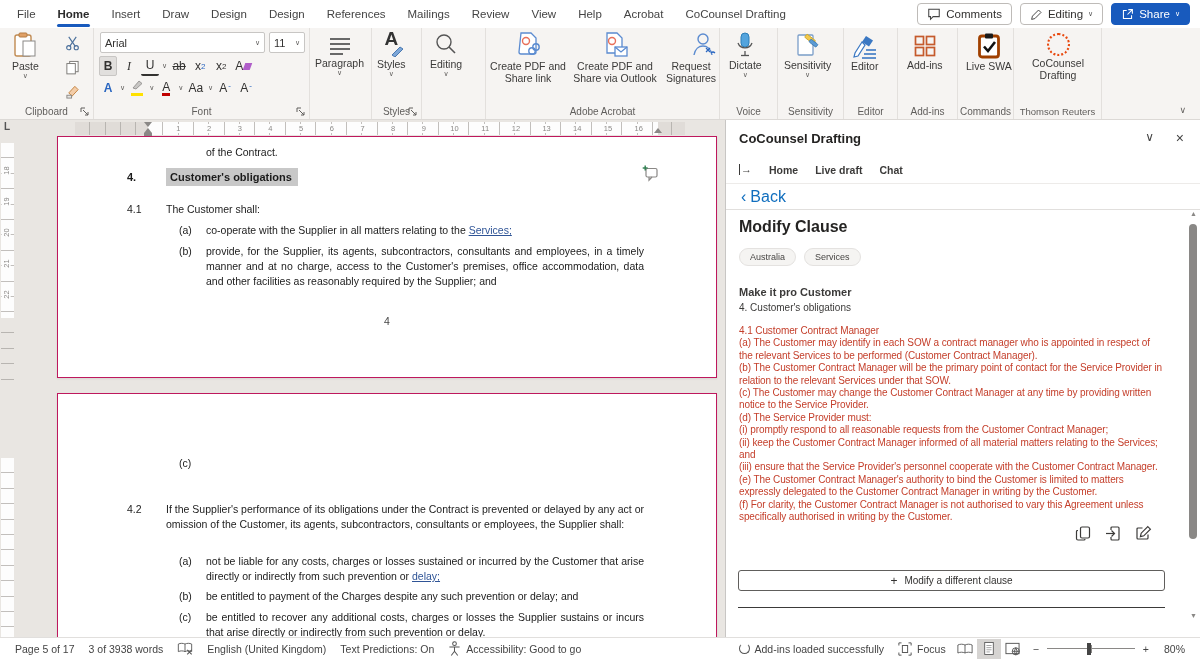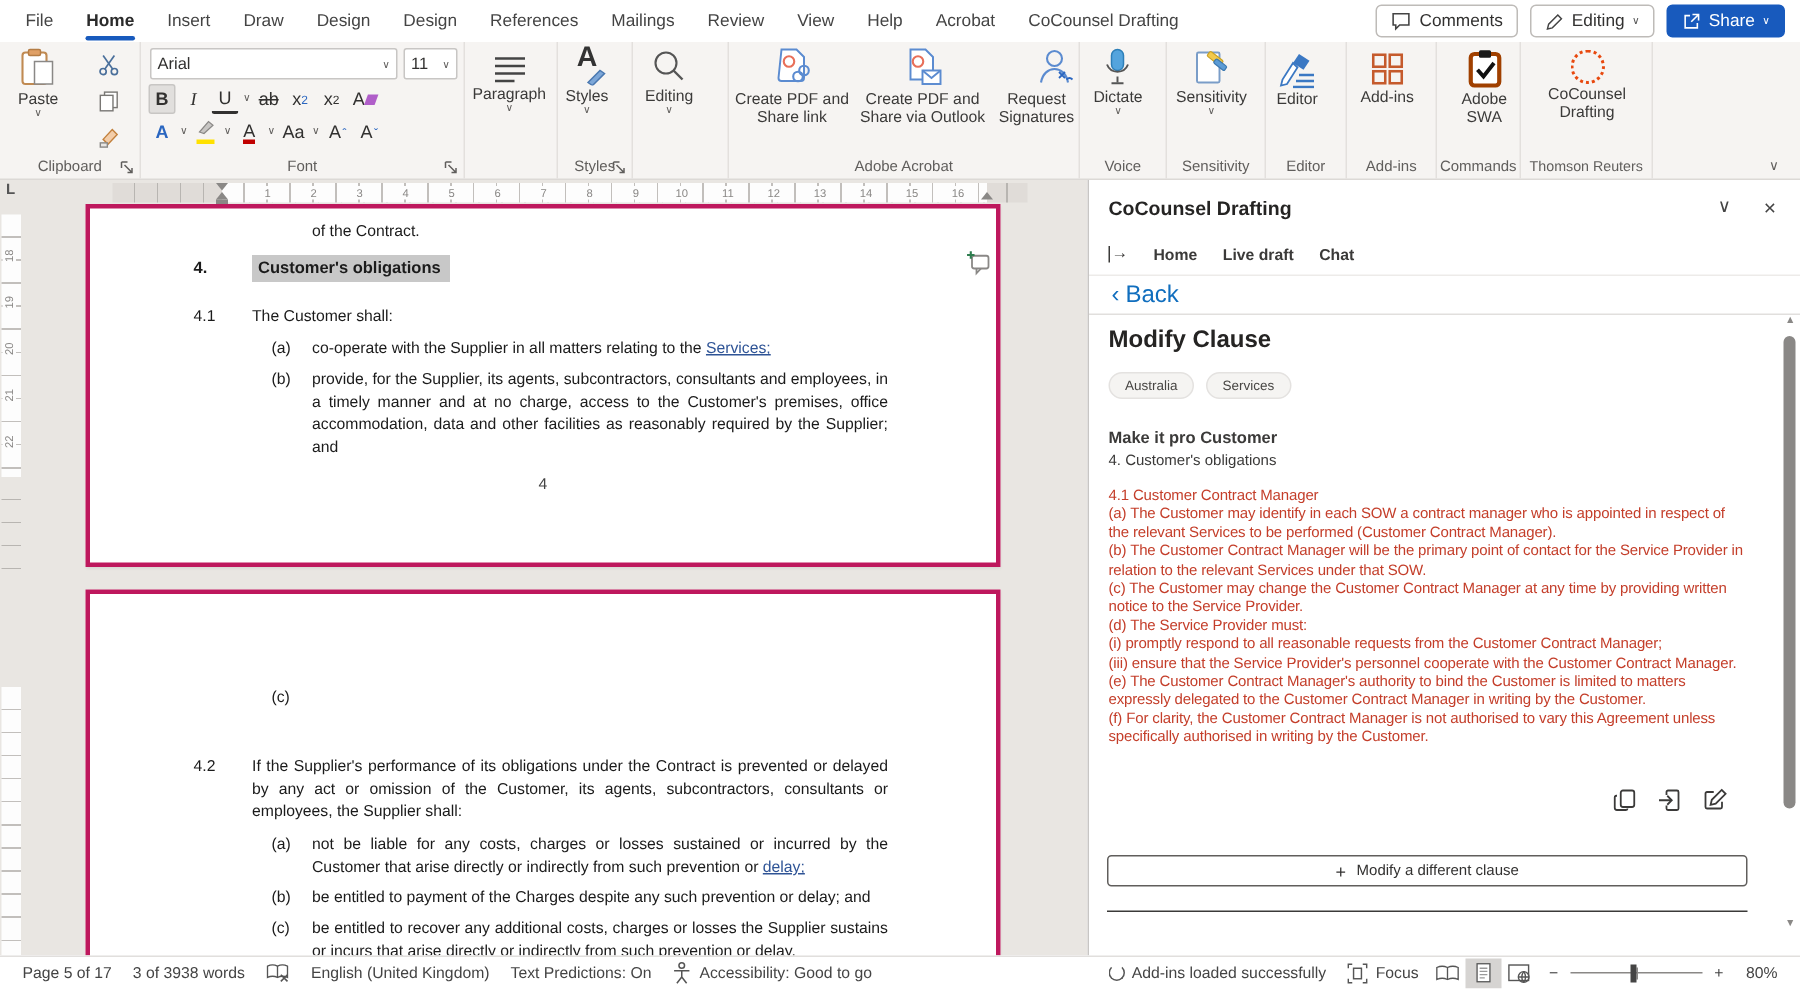--- a/index.html
+++ b/index.html
@@ -54,21 +54,21 @@
   .ind-tri-dn { position:absolute; width:0; height:0; border-left:4px solid transparent; border-right:4px solid transparent; border-top:5px solid #8a8886; cursor:pointer; }
   .ind-box { position:absolute; width:8px; height:3px; background:#8a8886; cursor:pointer; }
   .vruler { position:absolute; left:0; top:16px; width:16px; height:501px; }
   .vband { position:absolute; left:1px; width:13px; background:#fdfdfd;
            background-image:repeating-linear-gradient(to bottom, transparent 0 14.4px, #c2bfbc 14.4px 15.4px); }
   .vticks { position:absolute; left:1px; width:13px; background-image:repeating-linear-gradient(to bottom, transparent 0 14.4px, #b8b5b1 14.4px 15.4px); }
   .vnums { position:absolute; left:0; top:19px; width:13px; display:flex; flex-direction:column; }
   .vrn { height:30.9px; display:flex; align-items:center; justify-content:center; font-size:7.5px; color:#8a8886; }
   .vrn span { transform:rotate(-90deg); background:#fdfdfd; padding:0 1px; }
 
-  .page { position:absolute; left:57px; width:610px; background:#fff; border:3px solid #be185d; box-shadow:0 1px 2px rgba(0,0,0,.08); }
+  .page { position:absolute; left:57px; width:660px; background:#fff; border:1px solid #be185d; box-shadow:0 1px 2px rgba(0,0,0,.08); }
   .p1 { top:16px; height:242px; }
   .p2 { top:273px; height:320px; }
   .drow { position:absolute; left:0; right:0; font-size:10.5px; color:#1b1b1b; line-height:15px; }
   .dnum { position:absolute; left:69px; }
   .dmark { position:absolute; left:121px; }
   .dtext { margin-left:108px; margin-right:72px; }
   .dtext.just { text-align:justify; }
   .ltext { margin-left:148px; margin-right:72px; }
   .ltext.just { text-align:justify; }
   .hl { background:#c8c8c8; padding:3px 6px 3px 4px; font-weight:700; font-size:11px; }
@@ -392,21 +392,21 @@
       <div class="rlabel">Add-ins</div>
     </div>
 
     <div class="rgroup" style="left:958px;width:56px;">
       <div class="bigbtn" style="left:8px;top:4px;">
         <svg width="24" height="27" viewBox="0 0 24 27">
             <rect x="2.5" y="4" width="19" height="21" rx="2.5" fill="#fff" stroke="#a04000" stroke-width="2.8"></rect>
             <rect x="8" y="1.5" width="8" height="5" rx="1" fill="#1a1a1a"></rect>
             <path d="M7 14.5 l4 4.5 7-9" fill="none" stroke="#111" stroke-width="2.6"></path>
           </svg>
-        <span>Adobe SWA</span>
+        <span>Live SWA</span>
       </div>
       <div class="rlabel">Commands</div>
     </div>
 
     <div class="rgroup" style="left:1014px;width:88px;">
       <div class="bigbtn" style="left:12px;top:5px;width:64px;">
         <span style="width:23px;height:23px;border:2.6px dotted #e8490f;border-radius:50%;display:inline-block;"></span>
         <span>CoCounsel Drafting</span>
       </div>
       <div class="rlabel" style="font-size:9.5px;">Thomson Reuters</div>
@@ -551,20 +551,21 @@
     <div class="instr">Make it pro Customer</div>
     <div class="clref">4. Customer's obligations</div>
 
     <div class="redlines">
         <div class="rl">4.1 Customer Contract Manager</div>
         <div class="rl">(a) The Customer may identify in each SOW a contract manager who is appointed in respect of the relevant Services to be performed (Customer Contract Manager).</div>
         <div class="rl">(b) The Customer Contract Manager will be the primary point of contact for the Service Provider in relation to the relevant Services under that SOW.</div>
         <div class="rl">(c) The Customer may change the Customer Contract Manager at any time by providing written notice to the Service Provider.</div>
         <div class="rl">(d) The Service Provider must:</div>
         <div class="rl">(i) promptly respond to all reasonable requests from the Customer Contract Manager;</div>
+        <div class="rl">(ii) keep the Customer Contract Manager informed of all material matters relating to the Services; and</div>
         <div class="rl">(iii) ensure that the Service Provider's personnel cooperate with the Customer Contract Manager.</div>
         <div class="rl">(e) The Customer Contract Manager's authority to bind the Customer is limited to matters expressly delegated to the Customer Contract Manager in writing by the Customer.</div>
         <div class="rl">(f) For clarity, the Customer Contract Manager is not authorised to vary this Agreement unless specifically authorised in writing by the Customer.</div>
       </div>
 
     <div class="act-icons">
       <svg class="ai" viewBox="0 0 17 17" fill="none" stroke="#3b3a39" stroke-width="1.2">
           <rect x="5.5" y="2" width="9" height="11" rx="1.5"></rect>
           <path d="M3 5.5 H2.5 A1 1 0 0 0 1.5 6.5 v7 a1.5 1.5 0 0 0 1.5 1.5 h6 a1 1 0 0 0 1-1 V14"></path>
         </svg>

